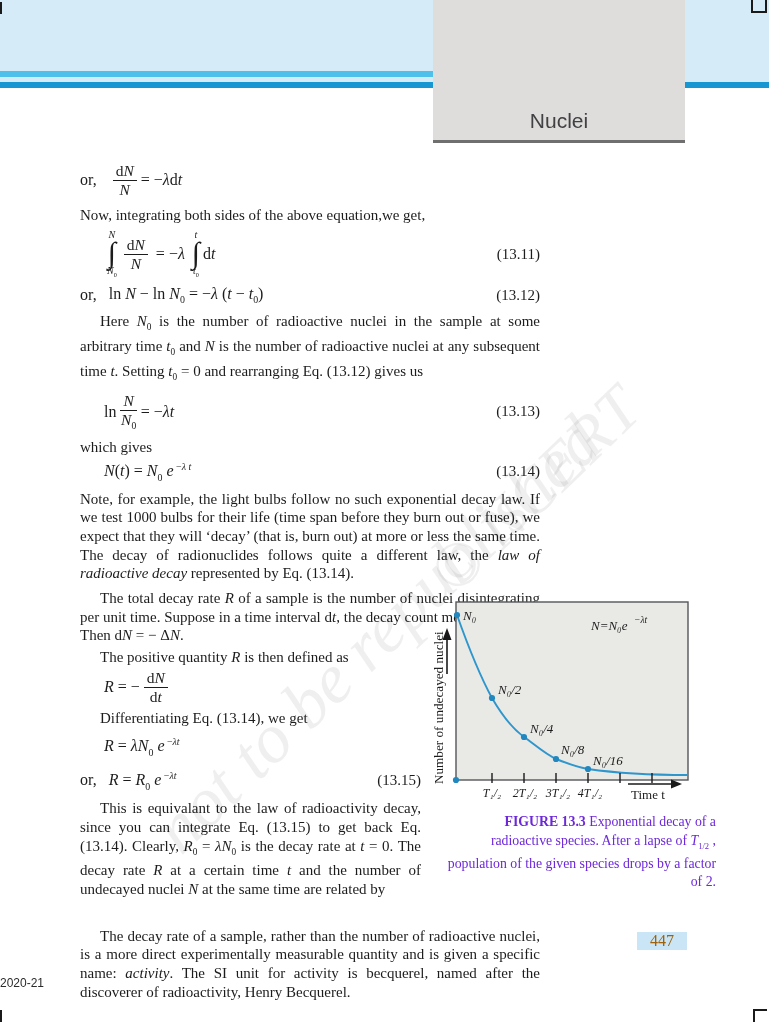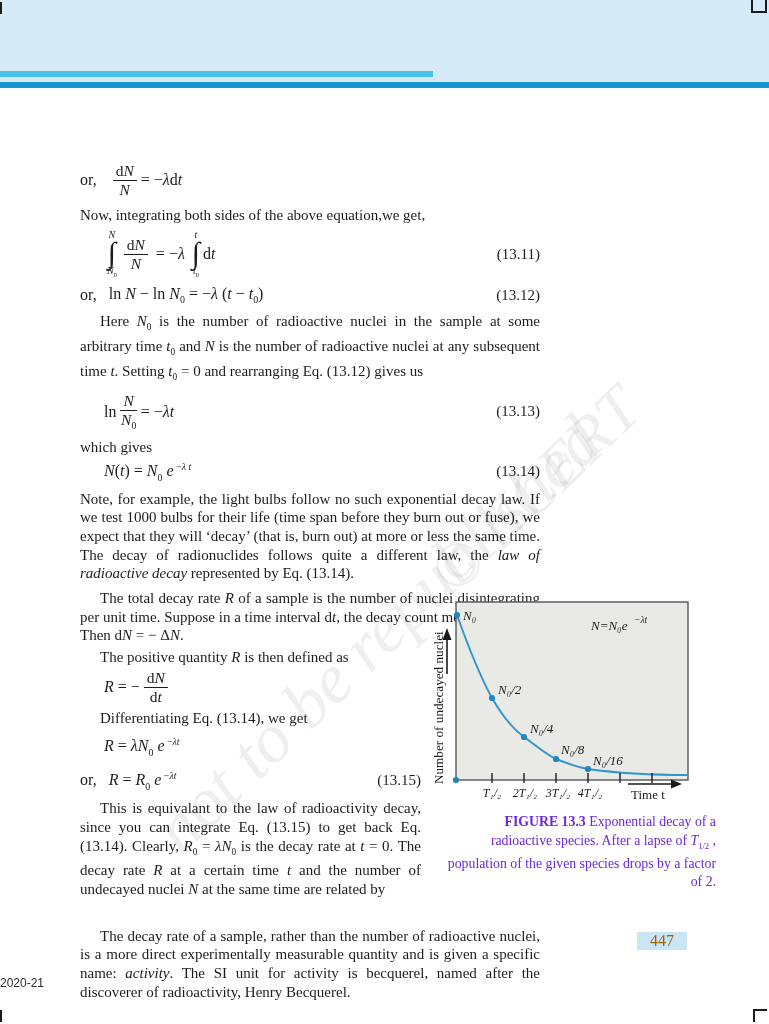--- a/index.html
+++ b/index.html
@@ -54,20 +54,23 @@
       font-family:"Liberation Sans","DejaVu Sans",sans-serif;font-size:12px;color:#2b2b2b;}
 </style>
 </head>
 <body>
 
 <div class="page">
 
   <div class="band"></div>
   <div class="stripe-mid"></div>
   <div class="stripe-dark"></div>
+  <div class="chapterbox">
+    <div class="title">Nuclei</div>
+  </div>
   <div class="mark mark-tl"></div>
   <div class="mark mark-tr"></div>
   <div class="mark mark-br"></div>
   <div class="mark mark-bl"></div>
 
   <div class="wm wm1">© NCERT</div>
   <div class="wm wm2">not to be republished</div>
 
   <div class="content">
 

